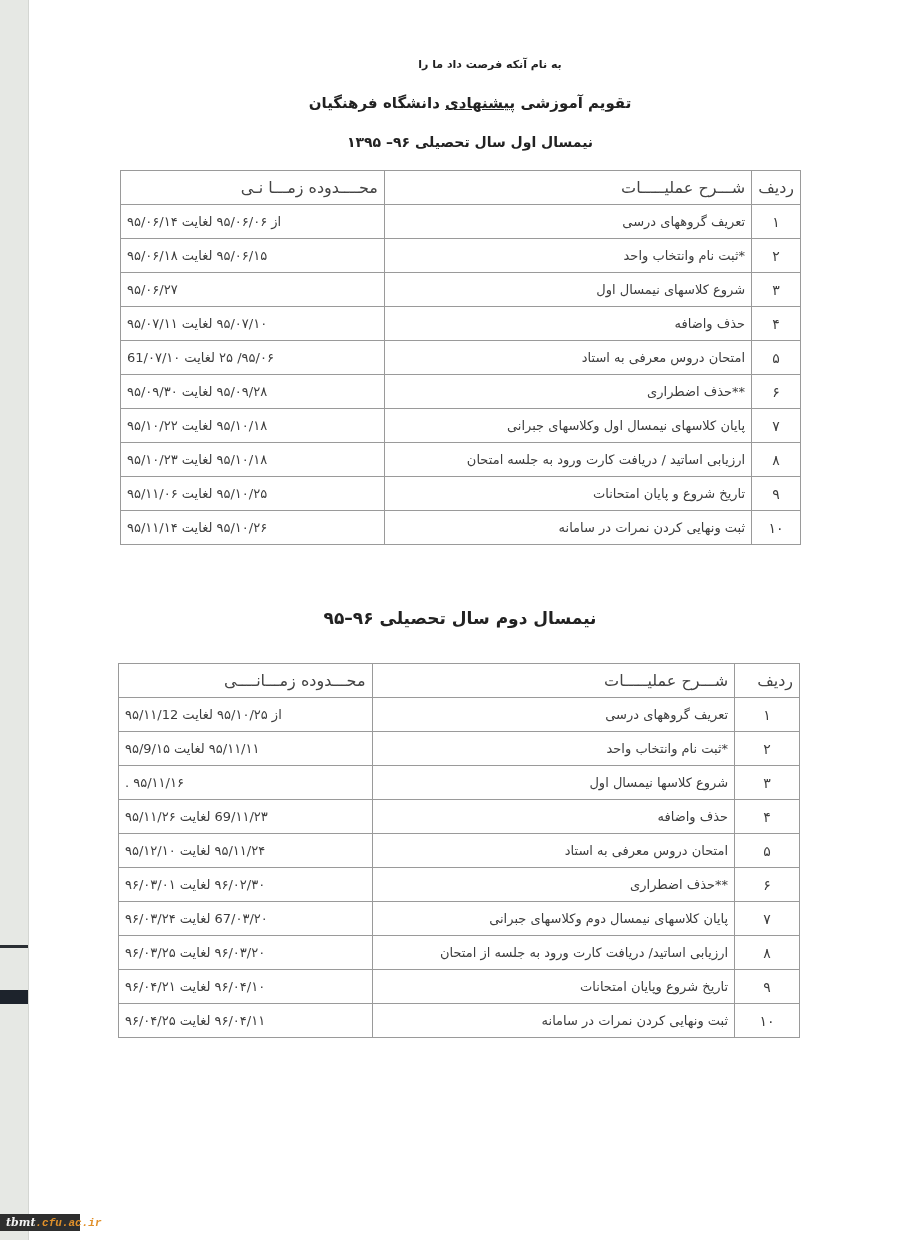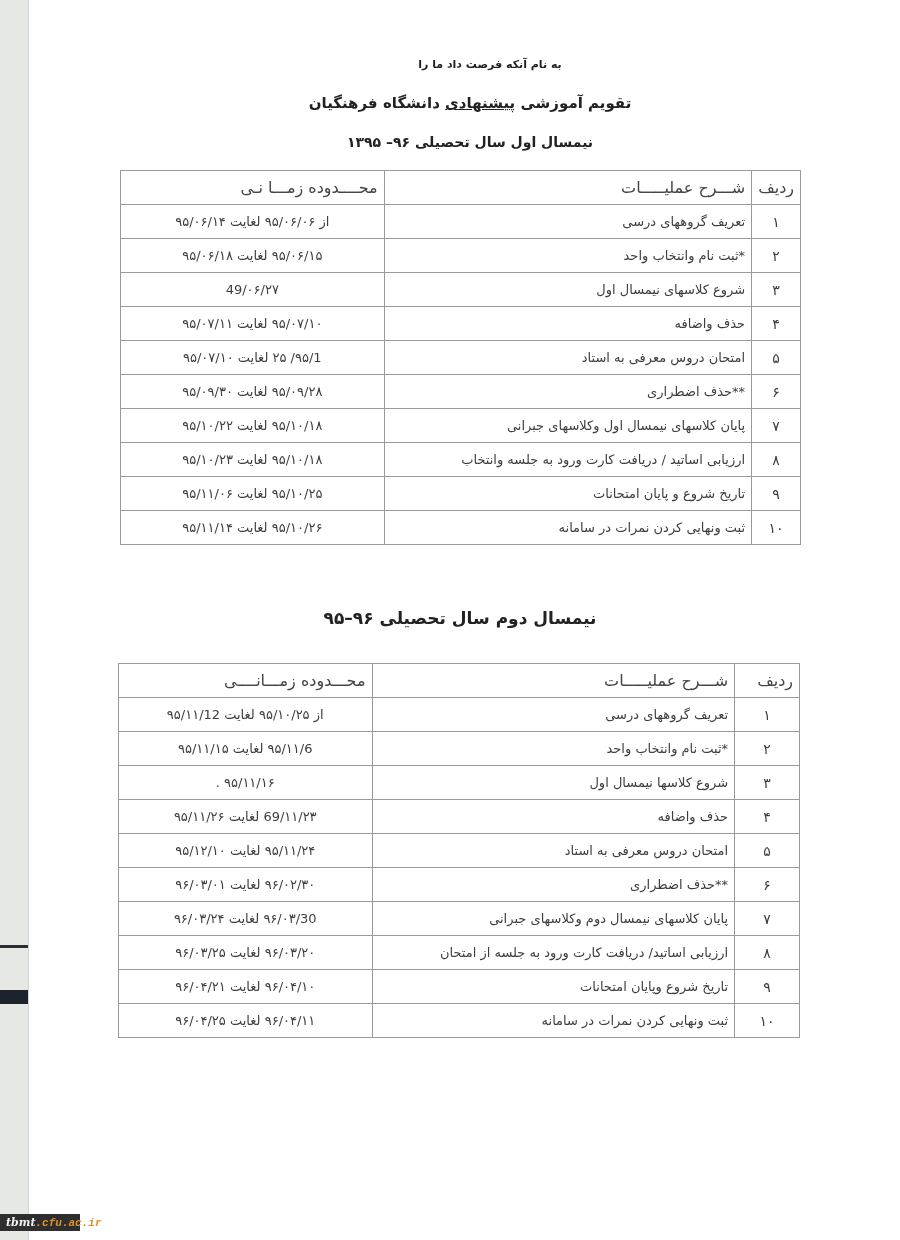--- a/index.html
+++ b/index.html
@@ -33,21 +33,21 @@
     table.cal {
       position: absolute; border-collapse: collapse; direction: rtl;
       font-size: 13px; color: #3d3d3d;
     }
     table.cal td, table.cal th {
       border: 1px solid #9a9a9a; padding: 0 6px; white-space: nowrap;
       font-weight: normal; text-align: right;
     }
     table.cal th { font-size: 16px; color: #444; letter-spacing: 1px; }
     table.cal td.num { text-align: center; width: 24px; font-size: 14px; }
-    table.cal td.date { text-align: center; }
+    table.cal td.date { text-align: left; }
     #t1 { left: 120px; top: 170px; width: 681px; }
     #t1 tr { height: 34px; }
     #t1 col.c-num { width: 37px; }
     #t1 col.c-desc { width: 373px; }
     #t1 col.c-date { width: 271px; }
     #t2 { left: 118px; top: 663px; width: 682px; }
     #t2 tr { height: 34px; }
     #t2 col.c-num { width: 65px; }
     #t2 col.c-desc { width: 363px; }
     #t2 col.c-date { width: 254px; }
@@ -90,45 +90,45 @@
         <td class="date">از ۹۵/۰۶/۰۶ لغایت ۹۵/۰۶/۱۴</td>
       </tr>
   <tr>
         <td class="num">۲</td>
         <td>*ثبت نام وانتخاب واحد</td>
         <td class="date">۹۵/۰۶/۱۵ لغایت ۹۵/۰۶/۱۸</td>
       </tr>
   <tr>
         <td class="num">۳</td>
         <td>شروع کلاسهای نیمسال اول</td>
-        <td class="date">49/۰۶/۲۷</td>
+        <td class="date">۹۵/۰۶/۲۷</td>
       </tr>
   <tr>
         <td class="num">۴</td>
         <td>حذف واضافه</td>
         <td class="date">۹۵/۰۷/۱۰ لغایت ۹۵/۰۷/۱۱</td>
       </tr>
   <tr>
         <td class="num">۵</td>
         <td>امتحان دروس معرفی به استاد</td>
-        <td class="date">۹۵/1/ ۲۵ لغایت ۹۵/۰۷/۱۰</td>
+        <td class="date">۹۵/۰۶/ ۲۵ لغایت 61/۰۷/۱۰</td>
       </tr>
   <tr>
         <td class="num">۶</td>
         <td>**حذف اضطراری</td>
         <td class="date">۹۵/۰۹/۲۸ لغایت ۹۵/۰۹/۳۰</td>
       </tr>
   <tr>
         <td class="num">۷</td>
         <td>پایان کلاسهای نیمسال اول  وکلاسهای جبرانی</td>
         <td class="date">۹۵/۱۰/۱۸ لغایت ۹۵/۱۰/۲۲</td>
       </tr>
   <tr>
         <td class="num">۸</td>
-        <td>ارزیابی اساتید / دریافت کارت ورود به جلسه وانتخاب</td>
+        <td>ارزیابی اساتید / دریافت کارت ورود به جلسه امتحان</td>
         <td class="date">۹۵/۱۰/۱۸ لغایت ۹۵/۱۰/۲۳</td>
       </tr>
   <tr>
         <td class="num">۹</td>
         <td>تاریخ شروع و پایان امتحانات</td>
         <td class="date">۹۵/۱۰/۲۵ لغایت ۹۵/۱۱/۰۶</td>
       </tr>
   <tr>
         <td class="num">۱۰</td>
         <td>ثبت ونهایی کردن نمرات در سامانه</td>
@@ -152,21 +152,21 @@
     <th>محـــدوده زمـــانــــی</th>
   </tr>
   <tr>
         <td class="num">۱</td>
         <td>تعریف گروههای درسی</td>
         <td class="date">از ۹۵/۱۰/۲۵  لغایت ۹۵/۱۱/12</td>
       </tr>
   <tr>
         <td class="num">۲</td>
         <td>*ثبت نام وانتخاب واحد</td>
-        <td class="date">۹۵/۱۱/6 لغایت ۹۵/۱۱/۱۵</td>
+        <td class="date">۹۵/۱۱/۱۱ لغایت ۹۵/9/۱۵</td>
       </tr>
   <tr>
         <td class="num">۳</td>
         <td>شروع کلاسها نیمسال اول</td>
         <td class="date">۹۵/۱۱/۱۶ .</td>
       </tr>
   <tr>
         <td class="num">۴</td>
         <td>حذف واضافه</td>
         <td class="date">69/۱۱/۲۳ لغایت ۹۵/۱۱/۲۶</td>
@@ -177,21 +177,21 @@
         <td class="date">۹۵/۱۱/۲۴ لغایت ۹۵/۱۲/۱۰</td>
       </tr>
   <tr>
         <td class="num">۶</td>
         <td>**حذف اضطراری</td>
         <td class="date">۹۶/۰۲/۳۰ لغایت ۹۶/۰۳/۰۱</td>
       </tr>
   <tr>
         <td class="num">۷</td>
         <td>پایان کلاسهای نیمسال دوم وکلاسهای جبرانی</td>
-        <td class="date">۹۶/۰۳/30  لغایت ۹۶/۰۳/۲۴</td>
+        <td class="date">67/۰۳/۲۰  لغایت ۹۶/۰۳/۲۴</td>
       </tr>
   <tr>
         <td class="num">۸</td>
         <td>ارزیابی اساتید/ دریافت کارت ورود به جلسه  از امتحان</td>
         <td class="date">۹۶/۰۳/۲۰  لغایت ۹۶/۰۳/۲۵</td>
       </tr>
   <tr>
         <td class="num">۹</td>
         <td>تاریخ شروع وپایان امتحانات</td>
         <td class="date">۹۶/۰۴/۱۰ لغایت ۹۶/۰۴/۲۱</td>

